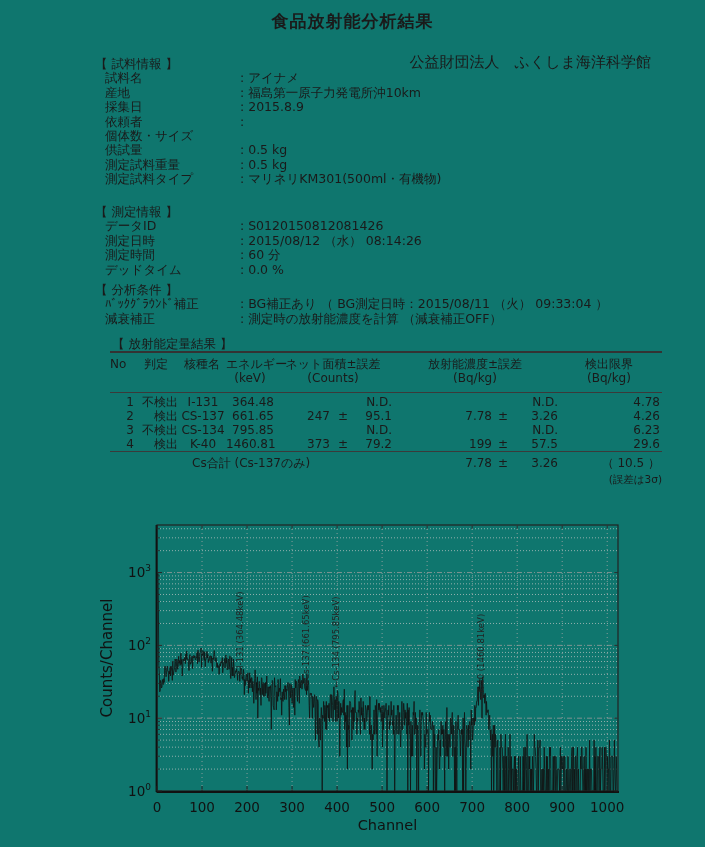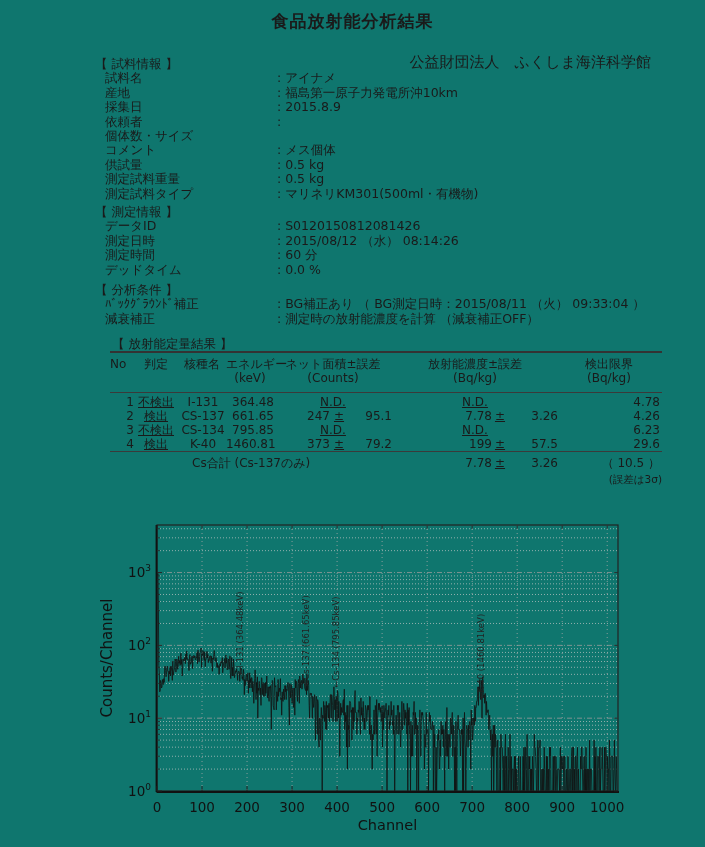--- a/index.html
+++ b/index.html
@@ -3,36 +3,36 @@
 <meta charset="utf-8">
 <style>
   html,body{margin:0;padding:0;background:#fff;}
   .page{position:relative;width:705px;height:847px;background:#0f766e;overflow:hidden;
         font-family:"DejaVu Sans","Liberation Sans",sans-serif;color:#1a1a1a;}
   .doc-title{position:absolute;top:10px;left:0;width:100%;text-align:center;
              font-size:17px;font-weight:bold;letter-spacing:1px;}
   .doc-org{position:absolute;top:30px;right:54px;font-size:15px;margin-top:23px;}
   .sec{position:absolute;left:95px;font-size:12.5px;line-height:14.4px;}
   .sec-title{white-space:nowrap;}
-  .info-row{display:flex;white-space:nowrap;gap:37px;}
+  .info-row{display:flex;white-space:nowrap;}
   .info-row .lbl{margin-left:10px;width:135px;flex:0 0 135px;}
   .info-row .val{}
   
   #results{left:110px;width:552px;}
   .rule{height:0;border-top:1.6px solid #3a3a3a;}
   .rule.thick{border-top-width:2px;border-top-color:#333;}
   .tgrid{display:grid;grid-template-columns:24px 44px 48px 48px 56px 18px 44px 100px 16px 50px 102px;
          font-size:12px;align-items:start;}
   .thead{padding:3px 0 6px;line-height:13.6px;margin-top:2px;}
   .thead .hc{text-align:center;white-space:nowrap;}
   .thead .hl{text-align:left;}
   .tbody{margin-top:2px;}
   .trow{line-height:14.2px;}
   .ra{text-align:right;white-space:nowrap;}
-  .ce{text-align:center;white-space:nowrap;text-decoration:underline;}
+  .ce{text-align:right;white-space:nowrap;}
   .le{text-align:center;padding-left:2px;white-space:nowrap;}
   .tsum{margin-top:4px;line-height:14px;}
   .tsum .slabel{grid-column:3/8;padding-left:14px;white-space:nowrap;}
   .tnote{text-align:right;font-size:10.5px;margin-top:2px;}
   #chart{position:absolute;left:0;top:515px;}
 </style>
 </head>
 <body>
 
 <div class="page">
@@ -54,24 +54,20 @@
         <div class="info-row">
           <div class="lbl">採集日</div>
           <div class="val">: 2015.8.9</div>
         </div>
         <div class="info-row">
           <div class="lbl">依頼者</div>
           <div class="val">:</div>
         </div>
         <div class="info-row">
           <div class="lbl">個体数・サイズ</div>
-        </div>
-        <div class="info-row">
-          <div class="lbl">コメント</div>
-          <div class="val">: メス個体</div>
         </div>
         <div class="info-row">
           <div class="lbl">供試量</div>
           <div class="val">: 0.5 kg</div>
         </div>
         <div class="info-row">
           <div class="lbl">測定試料重量</div>
           <div class="val">: 0.5 kg</div>
         </div>
         <div class="info-row">

